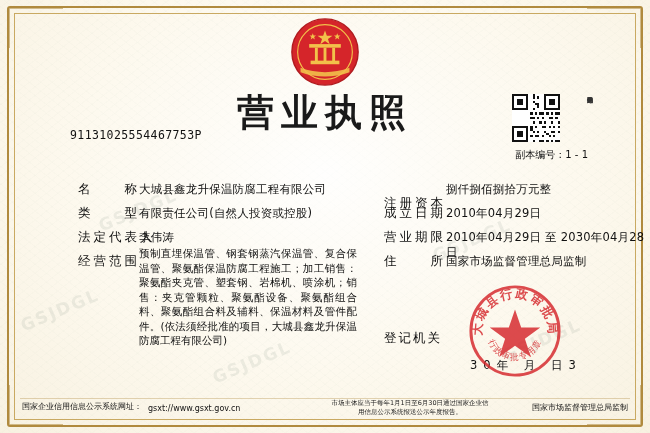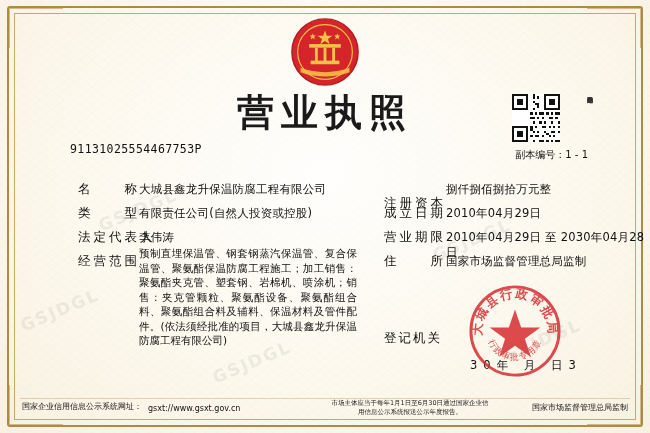--- a/index.html
+++ b/index.html
@@ -113,21 +113,20 @@
     letter-spacing: 1px;
   }
   .code-value {
     position: absolute;
     left: 70px;
     top: 128px;
     font-size: 11.5px;
     color: #111;
     letter-spacing: 0.4px;
     font-family: "DejaVu Sans Mono", monospace;
-    margin-top: 14px;
   }
 
   
   .qr {
     position: absolute;
     right: 90px;
     top: 94px;
     width: 48px;
     height: 48px;
     background: #fff;

